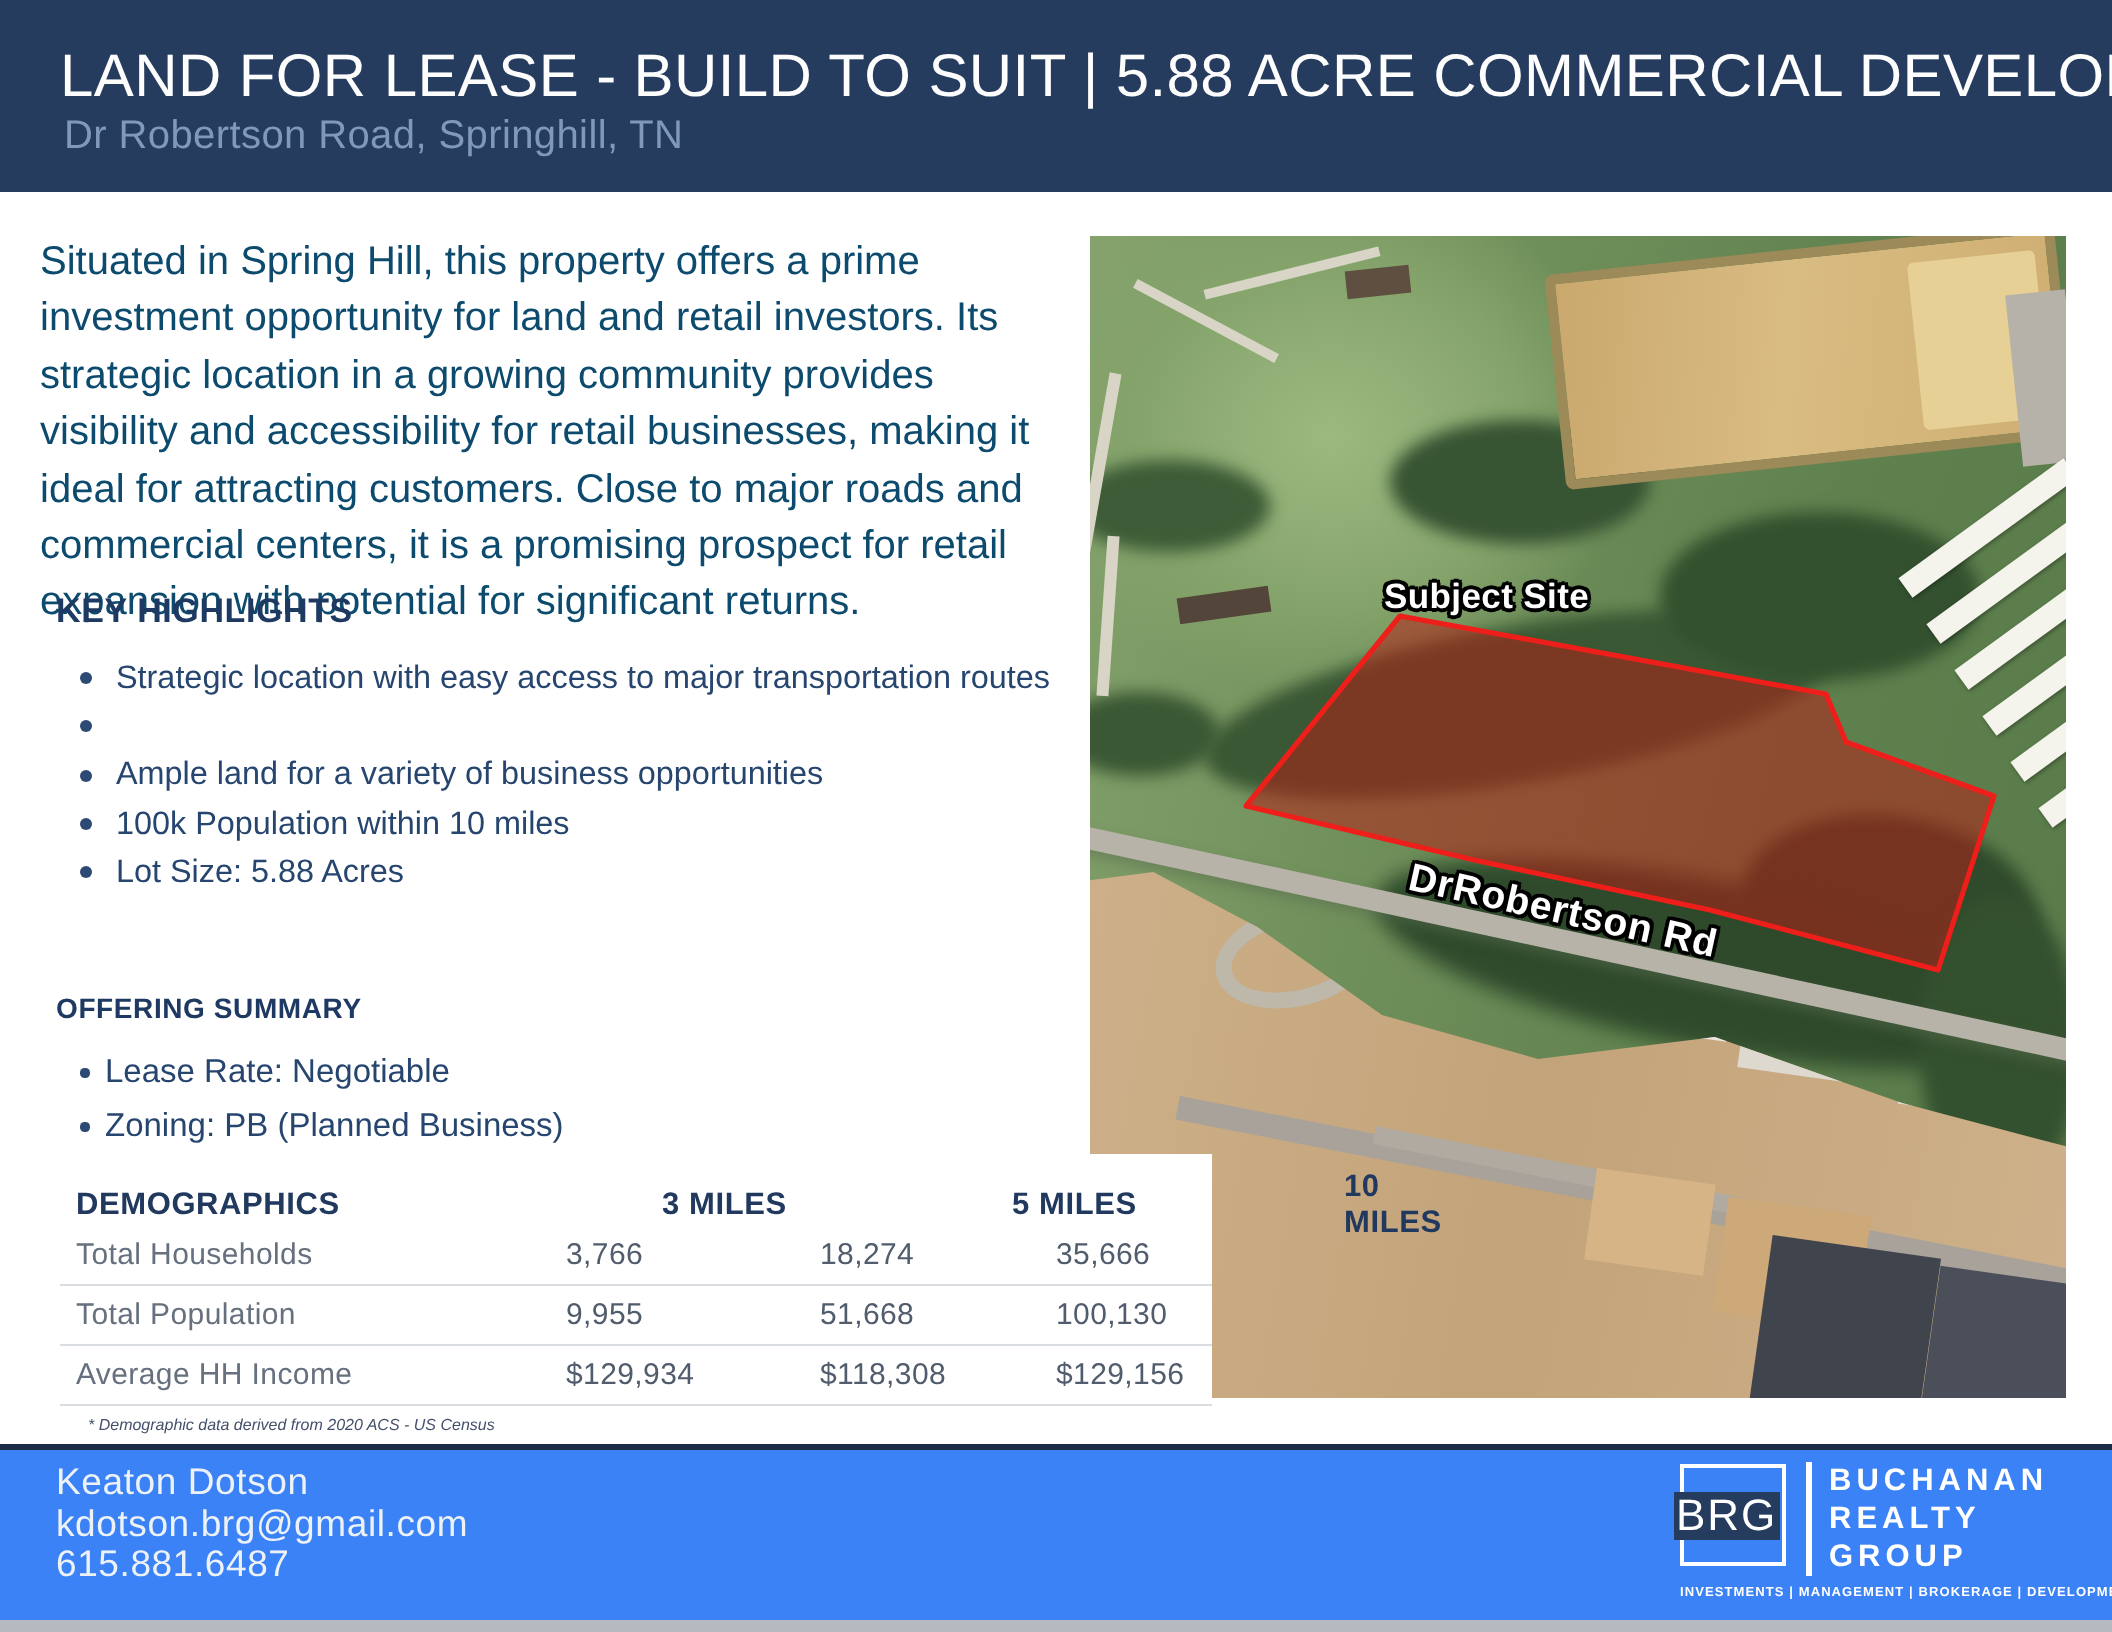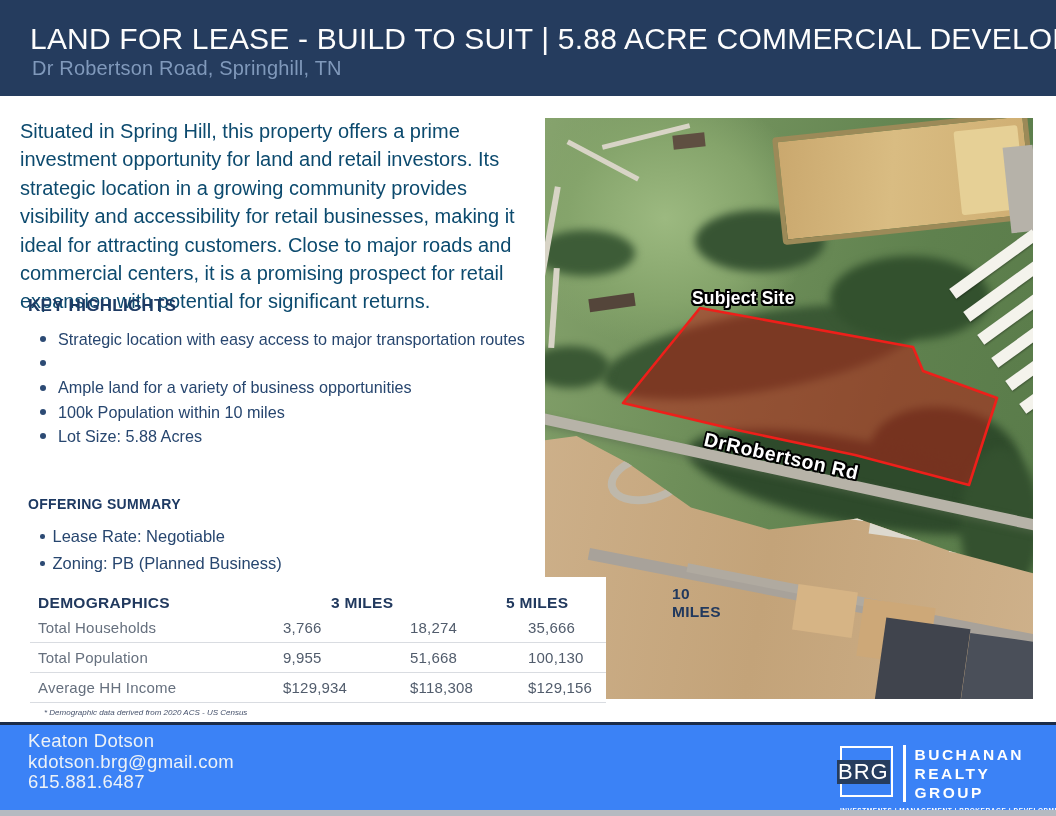--- a/index.html
+++ b/index.html
@@ -157,21 +157,21 @@
   .lbl-road { left:162px; top:310px; font-size:19.5px; letter-spacing:0.5px;
               transform:rotate(12.5deg); transform-origin:left top; }
 
   
   .footer {
     position:absolute; left:0; top:722px; width:1056px; height:88px;
     background:#3b82f6; border-top:3px solid #1B2C48; z-index:20;
   }
   .contact { position:absolute; left:28px; top:6px; color:#EDF2F7; }
   .contact div { font-size:18.5px; line-height:20.5px; letter-spacing:0.3px; }
-  .logo { position:absolute; left:840px; top:20px; width:176px; }
+  .logo { position:absolute; left:840px; top:6px; width:176px; }
   .logo-row { display:flex; align-items:flex-start; }
   .brg-box {
     position:relative; width:53px; height:51px; border:2.5px solid #ffffff;
     margin-top:1px; flex:0 0 auto;
   }
   .brg-box span {
     position:absolute; left:-5px; top:50%; transform:translateY(-50%);
     background:#253C5E; color:#ffffff; font-size:22px; font-weight:500;
     letter-spacing:1px; padding:1px 1px; line-height:1;
   }

